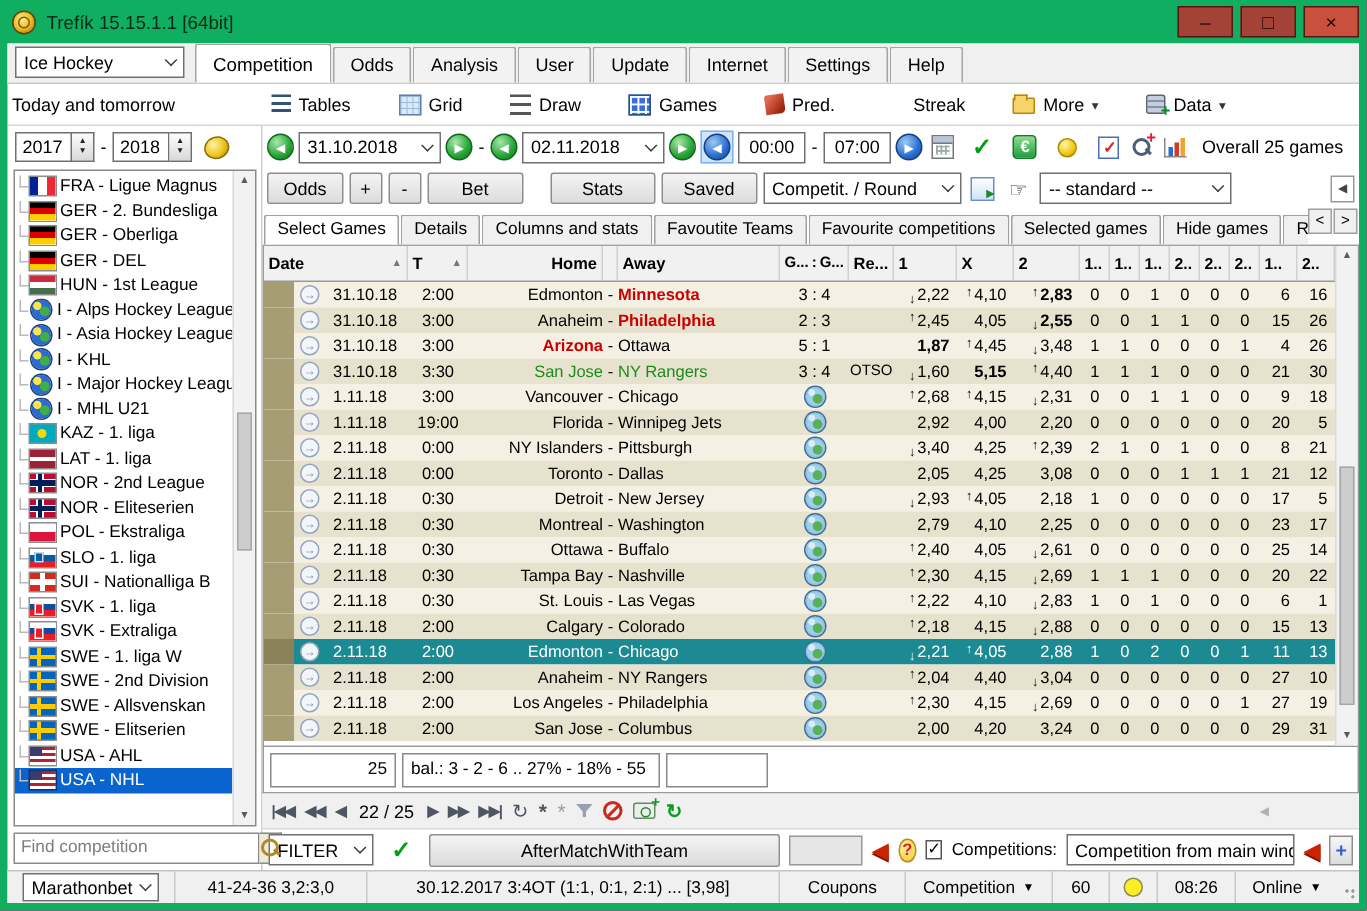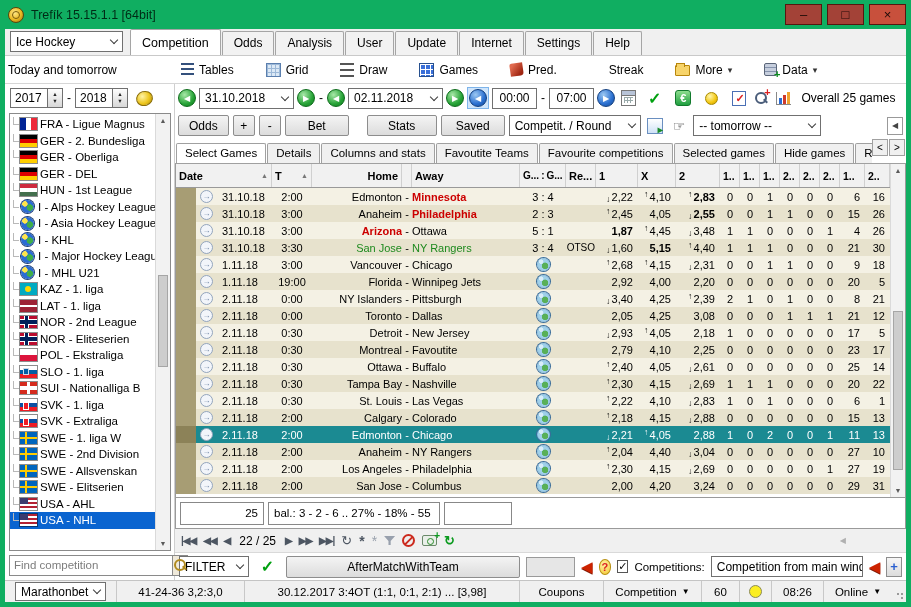--- a/index.html
+++ b/index.html
@@ -518,21 +518,21 @@
           <span class="gap12"></span>
           <span class="pbtn" style="width:70px">Stats</span>
           <span class="pbtn" style="width:64px">Saved</span>
           <div class="combo" style="width:132px">
             <span>Competit. / Round</span>
             <span class="chev"></span>
           </div>
           <span class="impic"></span>
           <span class="handic">☞</span>
           <div class="combo" style="width:128px">
-            <span>-- tomorrow --</span>
+            <span>-- standard --</span>
             <span class="chev"></span>
           </div>
           <span class="ctrl-end">◀</span>
         </div>
 
         <div class="tabstrip">
           <div class="tabswrap">
             <div class="stab active">Select Games</div>
               <div class="stab">Details</div>
               <div class="stab">Columns and stats</div>
@@ -885,21 +885,21 @@
                 <span class="c-nw">17</span>
                 <span class="c-nw">5</span>
               </div>
               <div class="tgrid trow globe">
                 <span class="band"></span>
                 <span class="goicon">→</span>
                 <span class="c-date">2.11.18</span>
                 <span class="c-time">0:30</span>
                 <span class="c-home"><i style="font-style:normal">Montreal</i></span>
                 <span class="c-dash">-</span>
-                <span class="c-away"><i style="font-style:normal">Favoutite</i></span>
+                <span class="c-away"><i style="font-style:normal">Washington</i></span>
                 <span class="c-score">
 
                   <i class="globe-ico"></i>
                 </span>
                 <span class="c-re"></span>
                 <span class="c-odd">
                   <i class="arr" style="font-style:normal"></i>
                   <i class="val" style="font-style:normal">2,79</i>
                 </span>
                 <span class="c-odd">

